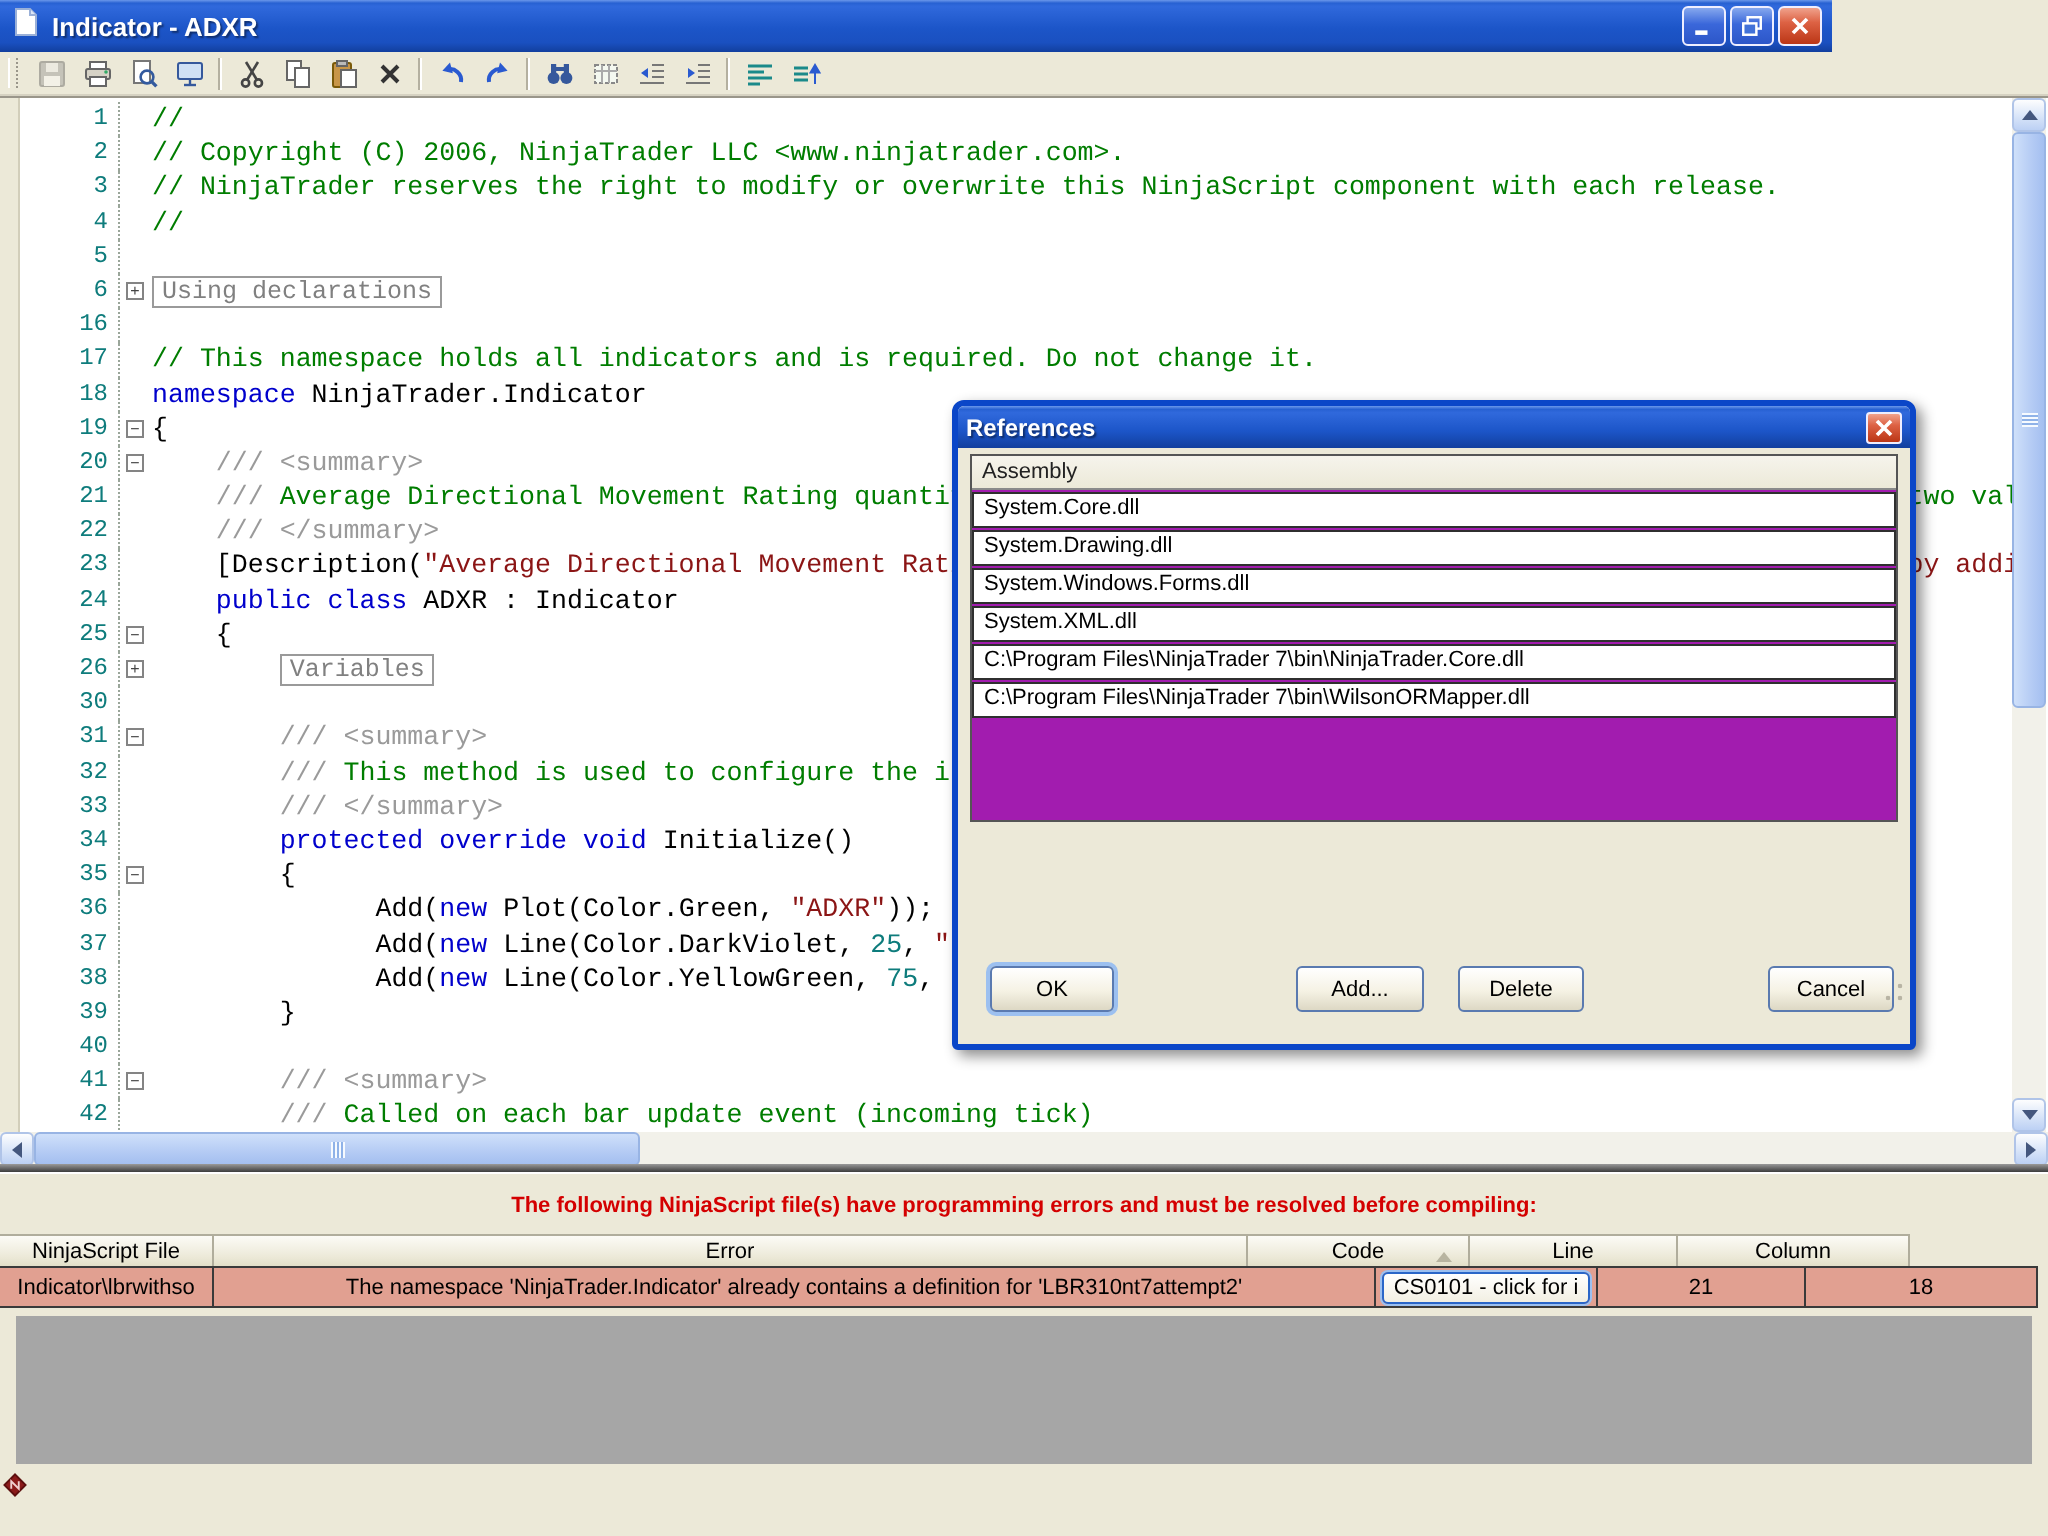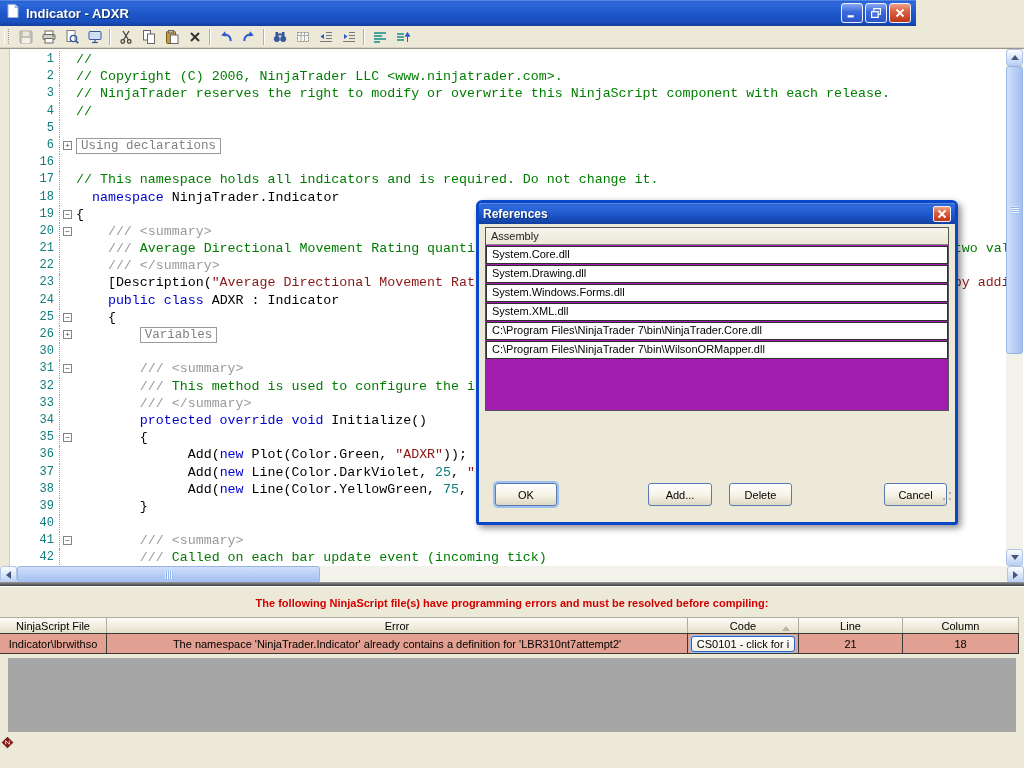--- a/index.html
+++ b/index.html
@@ -343,21 +343,21 @@
           <span class="code" style="margin-left: 0px;"></span>
         </div>
         <div class="cl">
           <span class="ln">17</span>
           <span class="fold"></span>
           <span class="code" style="margin-left: 0px;"><span class="tc-com">// This namespace holds all indicators and is required. Do not change it.</span></span>
         </div>
         <div class="cl">
           <span class="ln">18</span>
           <span class="fold"></span>
-          <span class="code" style="margin-left: 16px;"><span class="tc-key">namespace</span><span class="tc-pl"> NinjaTrader.Indicator</span></span>
+          <span class="code" style="margin-left: 0px;"><span class="tc-key">namespace</span><span class="tc-pl"> NinjaTrader.Indicator</span></span>
         </div>
         <div class="cl">
           <span class="ln">19</span>
           <span class="fold">
             <span class="fbox">−</span>
           </span>
           <span class="code" style="margin-left: 0px;"><span class="tc-pl">{</span></span>
         </div>
         <div class="cl">
           <span class="ln">20</span>
@@ -499,21 +499,21 @@
   </div>
 </div>
 
 <div class="splitter"></div>
 
 <div class="errors">
   <div class="emsg">The following NinjaScript file(s) have programming errors and must be resolved before compiling:</div>
 
   <div class="erow" style="top:30px">
     <div class="hcell" style="width:108px">NinjaScript File</div>
-    <div class="hcell" style="width:582px">Error</div>
+    <div class="hcell" style="width:518px">Error</div>
     <div class="hcell" style="width:112px">
       <span>Code</span>
         <span class="sort-tri"></span>
     </div>
     <div class="hcell" style="width:105px">Line</div>
     <div class="hcell" style="width:117px">Column</div>
   </div>
 
   <div class="erow" style="top:46px">
     <div class="dcell" style="width:108px">Indicator\lbrwithso</div>

